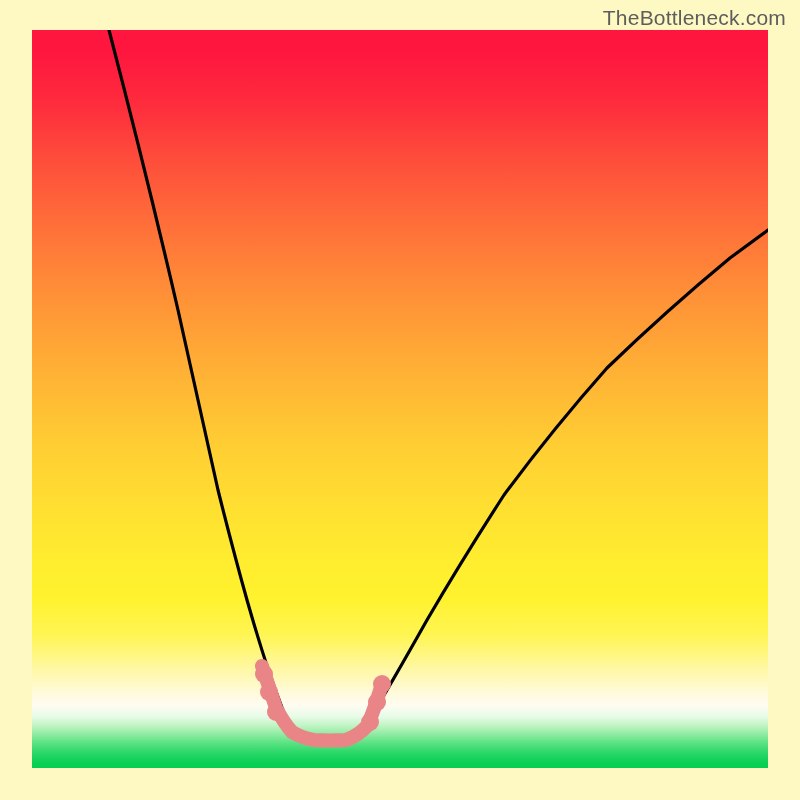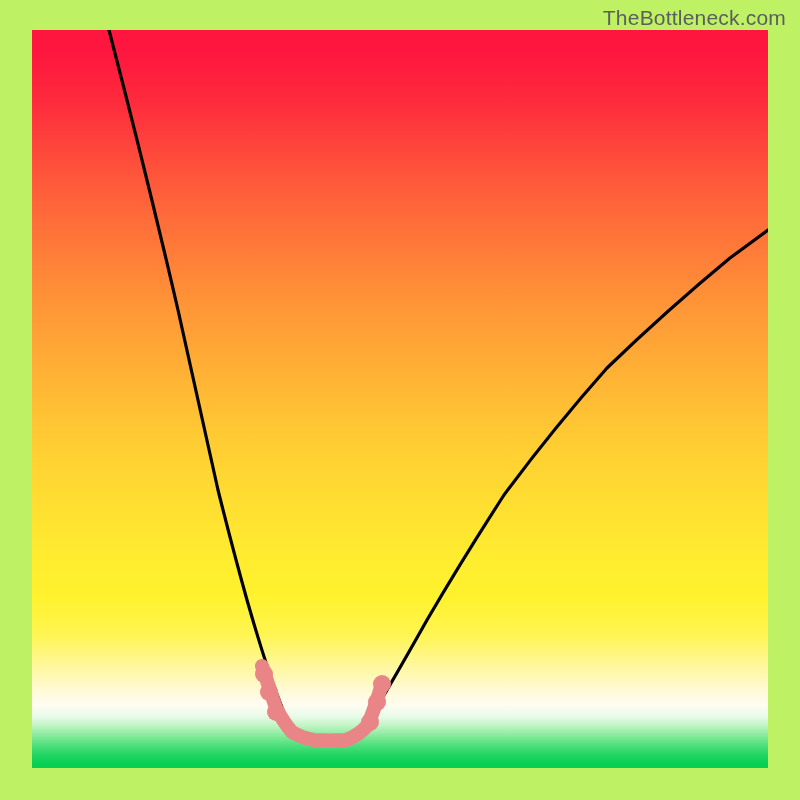--- a/index.html
+++ b/index.html
@@ -10,21 +10,21 @@
     background: #000;
     overflow: hidden;
     font-family: Arial, Helvetica, sans-serif;
   }
   .frame {
     position: absolute;
     left: 0;
     top: 0;
     width: 800px;
     height: 800px;
-    background: #bef264;
+    background: #fef9c3;
   }
   .plot {
     position: absolute;
     left: 32px;
     top: 30px;
     width: 736px;
     height: 738px;
     overflow: hidden;
   }
   .gradient {

